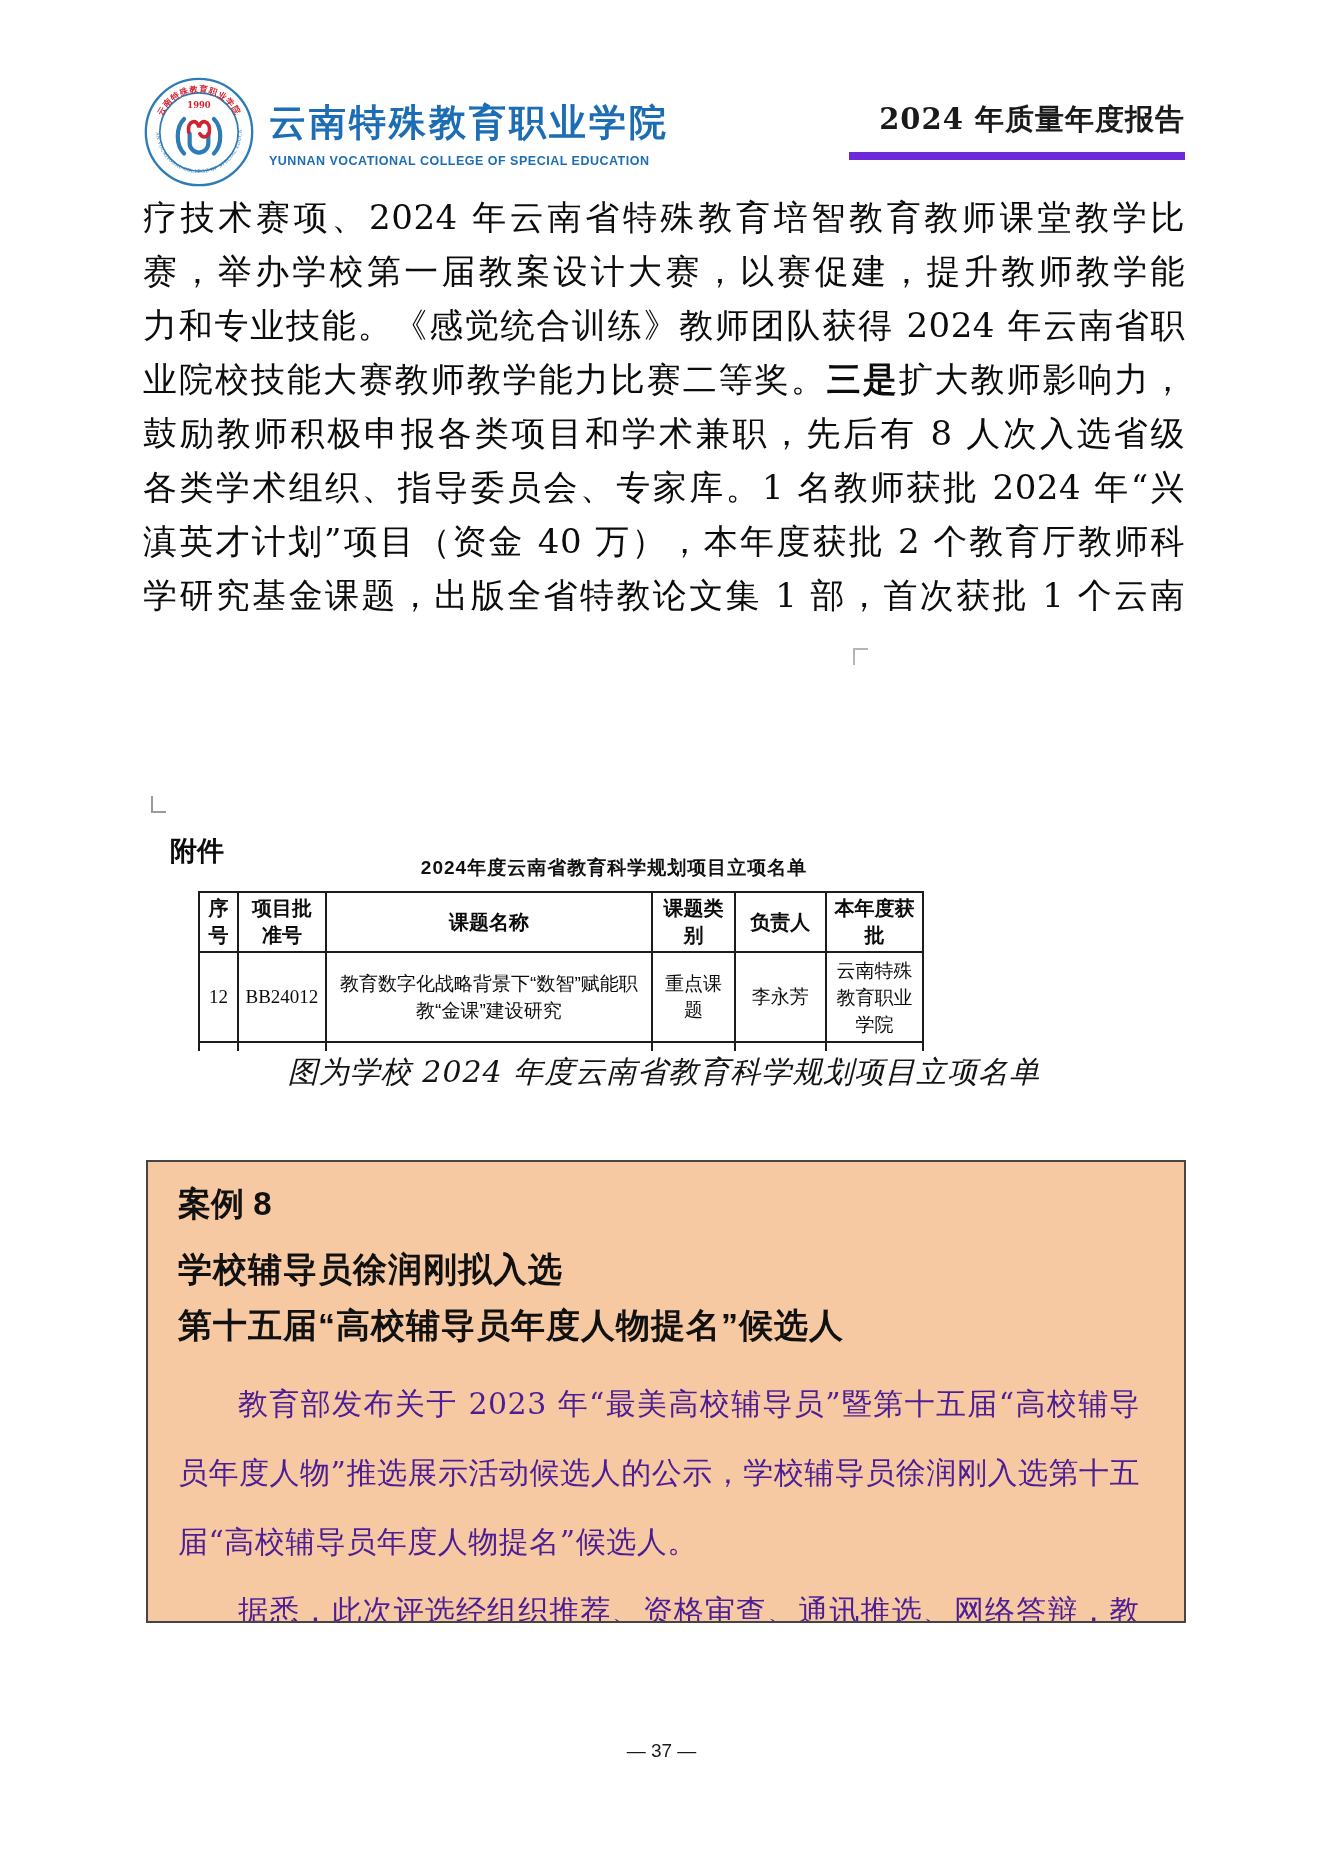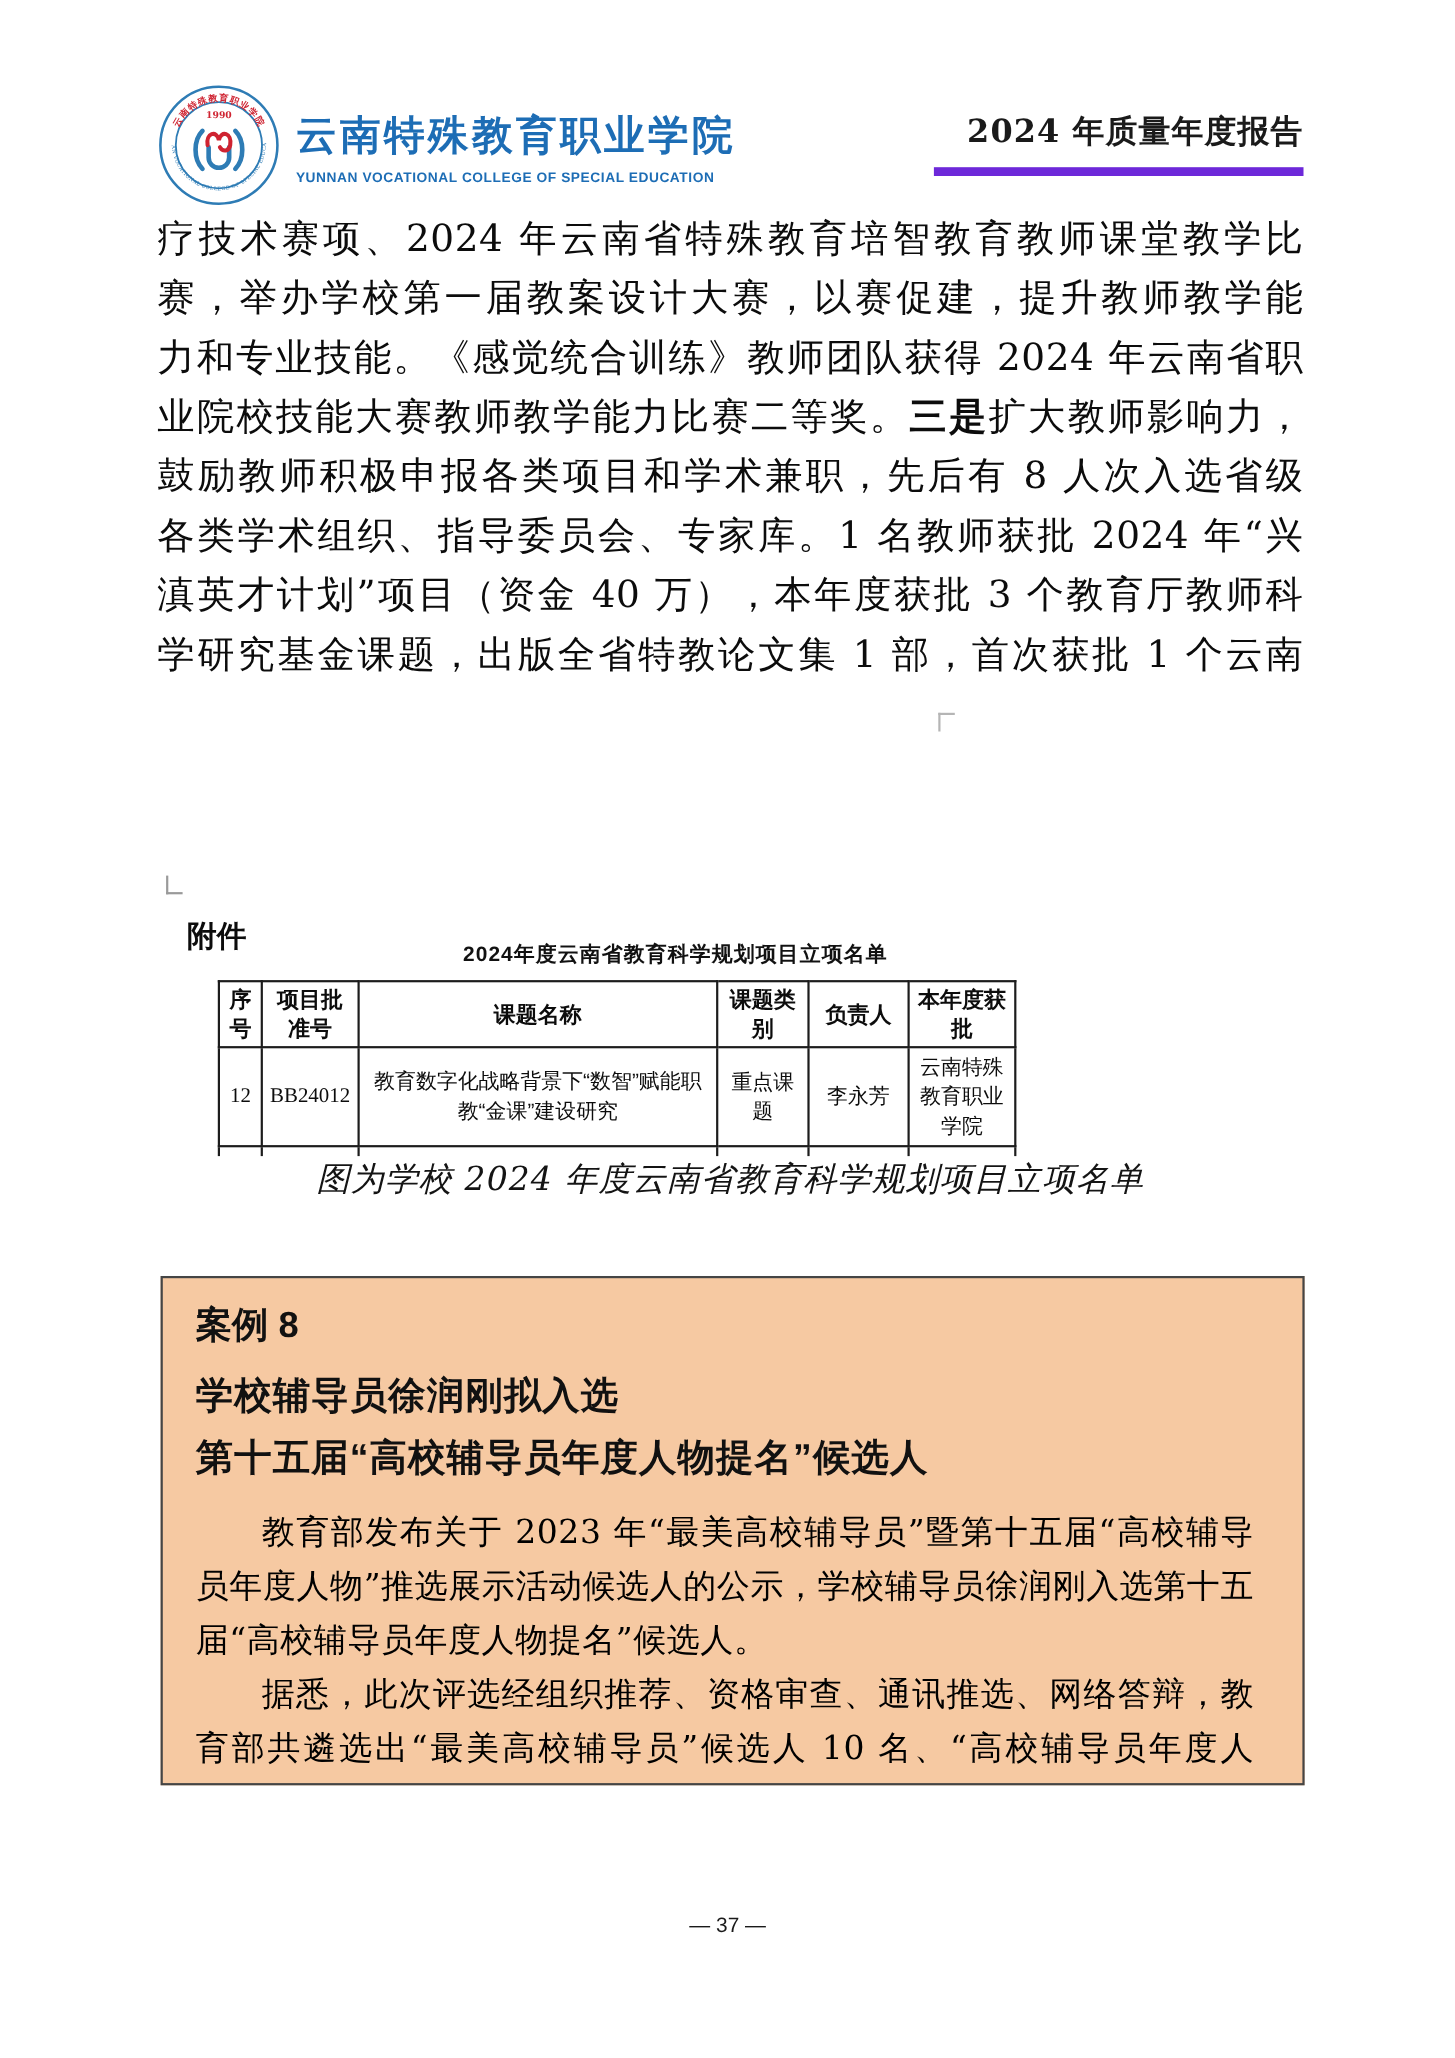--- a/index.html
+++ b/index.html
@@ -69,22 +69,22 @@
   .case-label{
     font-size:33px;font-weight:bold;font-family:"Liberation Sans",sans-serif;color:#111;
   }
   .case-title{
     text-align:left;font-size:34px;font-weight:bold;line-height:56px;
     font-family:"Liberation Sans",sans-serif;color:#111;letter-spacing:1px;
   }
   .case-title.first{margin-top:14px;}
   .case-body{margin-top:16px;}
   .case-par{
-    font-size:30px;line-height:49px;text-align:justify;text-indent:2em;
-    letter-spacing:0.5px;margin:0;color:#000000;
+    font-size:30px;line-height:69px;text-align:justify;text-indent:2em;
+    letter-spacing:0.5px;margin:0;color:#4c1d95;
   }
   
   .page-number{
     position:absolute;left:0;top:1740px;width:100%;text-align:center;
     font-size:19px;font-family:"Liberation Sans",sans-serif;color:#1a1a1a;
   }
 </style>
 </head>
 <body>
 
@@ -119,21 +119,21 @@
     <span class="report-title">2024 年质量年度报告</span>
   </div>
 
   <div class="main-text">
     <div class="bline">疗技术赛项、2024 年云南省特殊教育培智教育教师课堂教学比</div>
     <div class="bline">赛，举办学校第一届教案设计大赛，以赛促建，提升教师教学能</div>
     <div class="bline">力和专业技能。《感觉统合训练》教师团队获得 2024 年云南省职</div>
     <div class="bline"><span>业院校技能大赛教师教学能力比赛二等奖。</span><b>三是</b><span>扩大教师影响力，</span></div>
     <div class="bline">鼓励教师积极申报各类项目和学术兼职，先后有 8 人次入选省级</div>
     <div class="bline">各类学术组织、指导委员会、专家库。1 名教师获批 2024 年“兴</div>
-    <div class="bline">滇英才计划”项目（资金 40 万），本年度获批 3 个教育厅教师科</div>
+    <div class="bline">滇英才计划”项目（资金 40 万），本年度获批 2 个教育厅教师科</div>
     <div class="bline">学研究基金课题，出版全省特教论文集 1 部，首次获批 1 个云南</div>
   </div>
 
   <div class="mark mark-right"></div>
   <div class="mark mark-left"></div>
 
   <div class="attach-label">附件</div>
 
   <div class="attach-img">
     <div class="attach-title">2024年度云南省教育科学规划项目立项名单</div>

